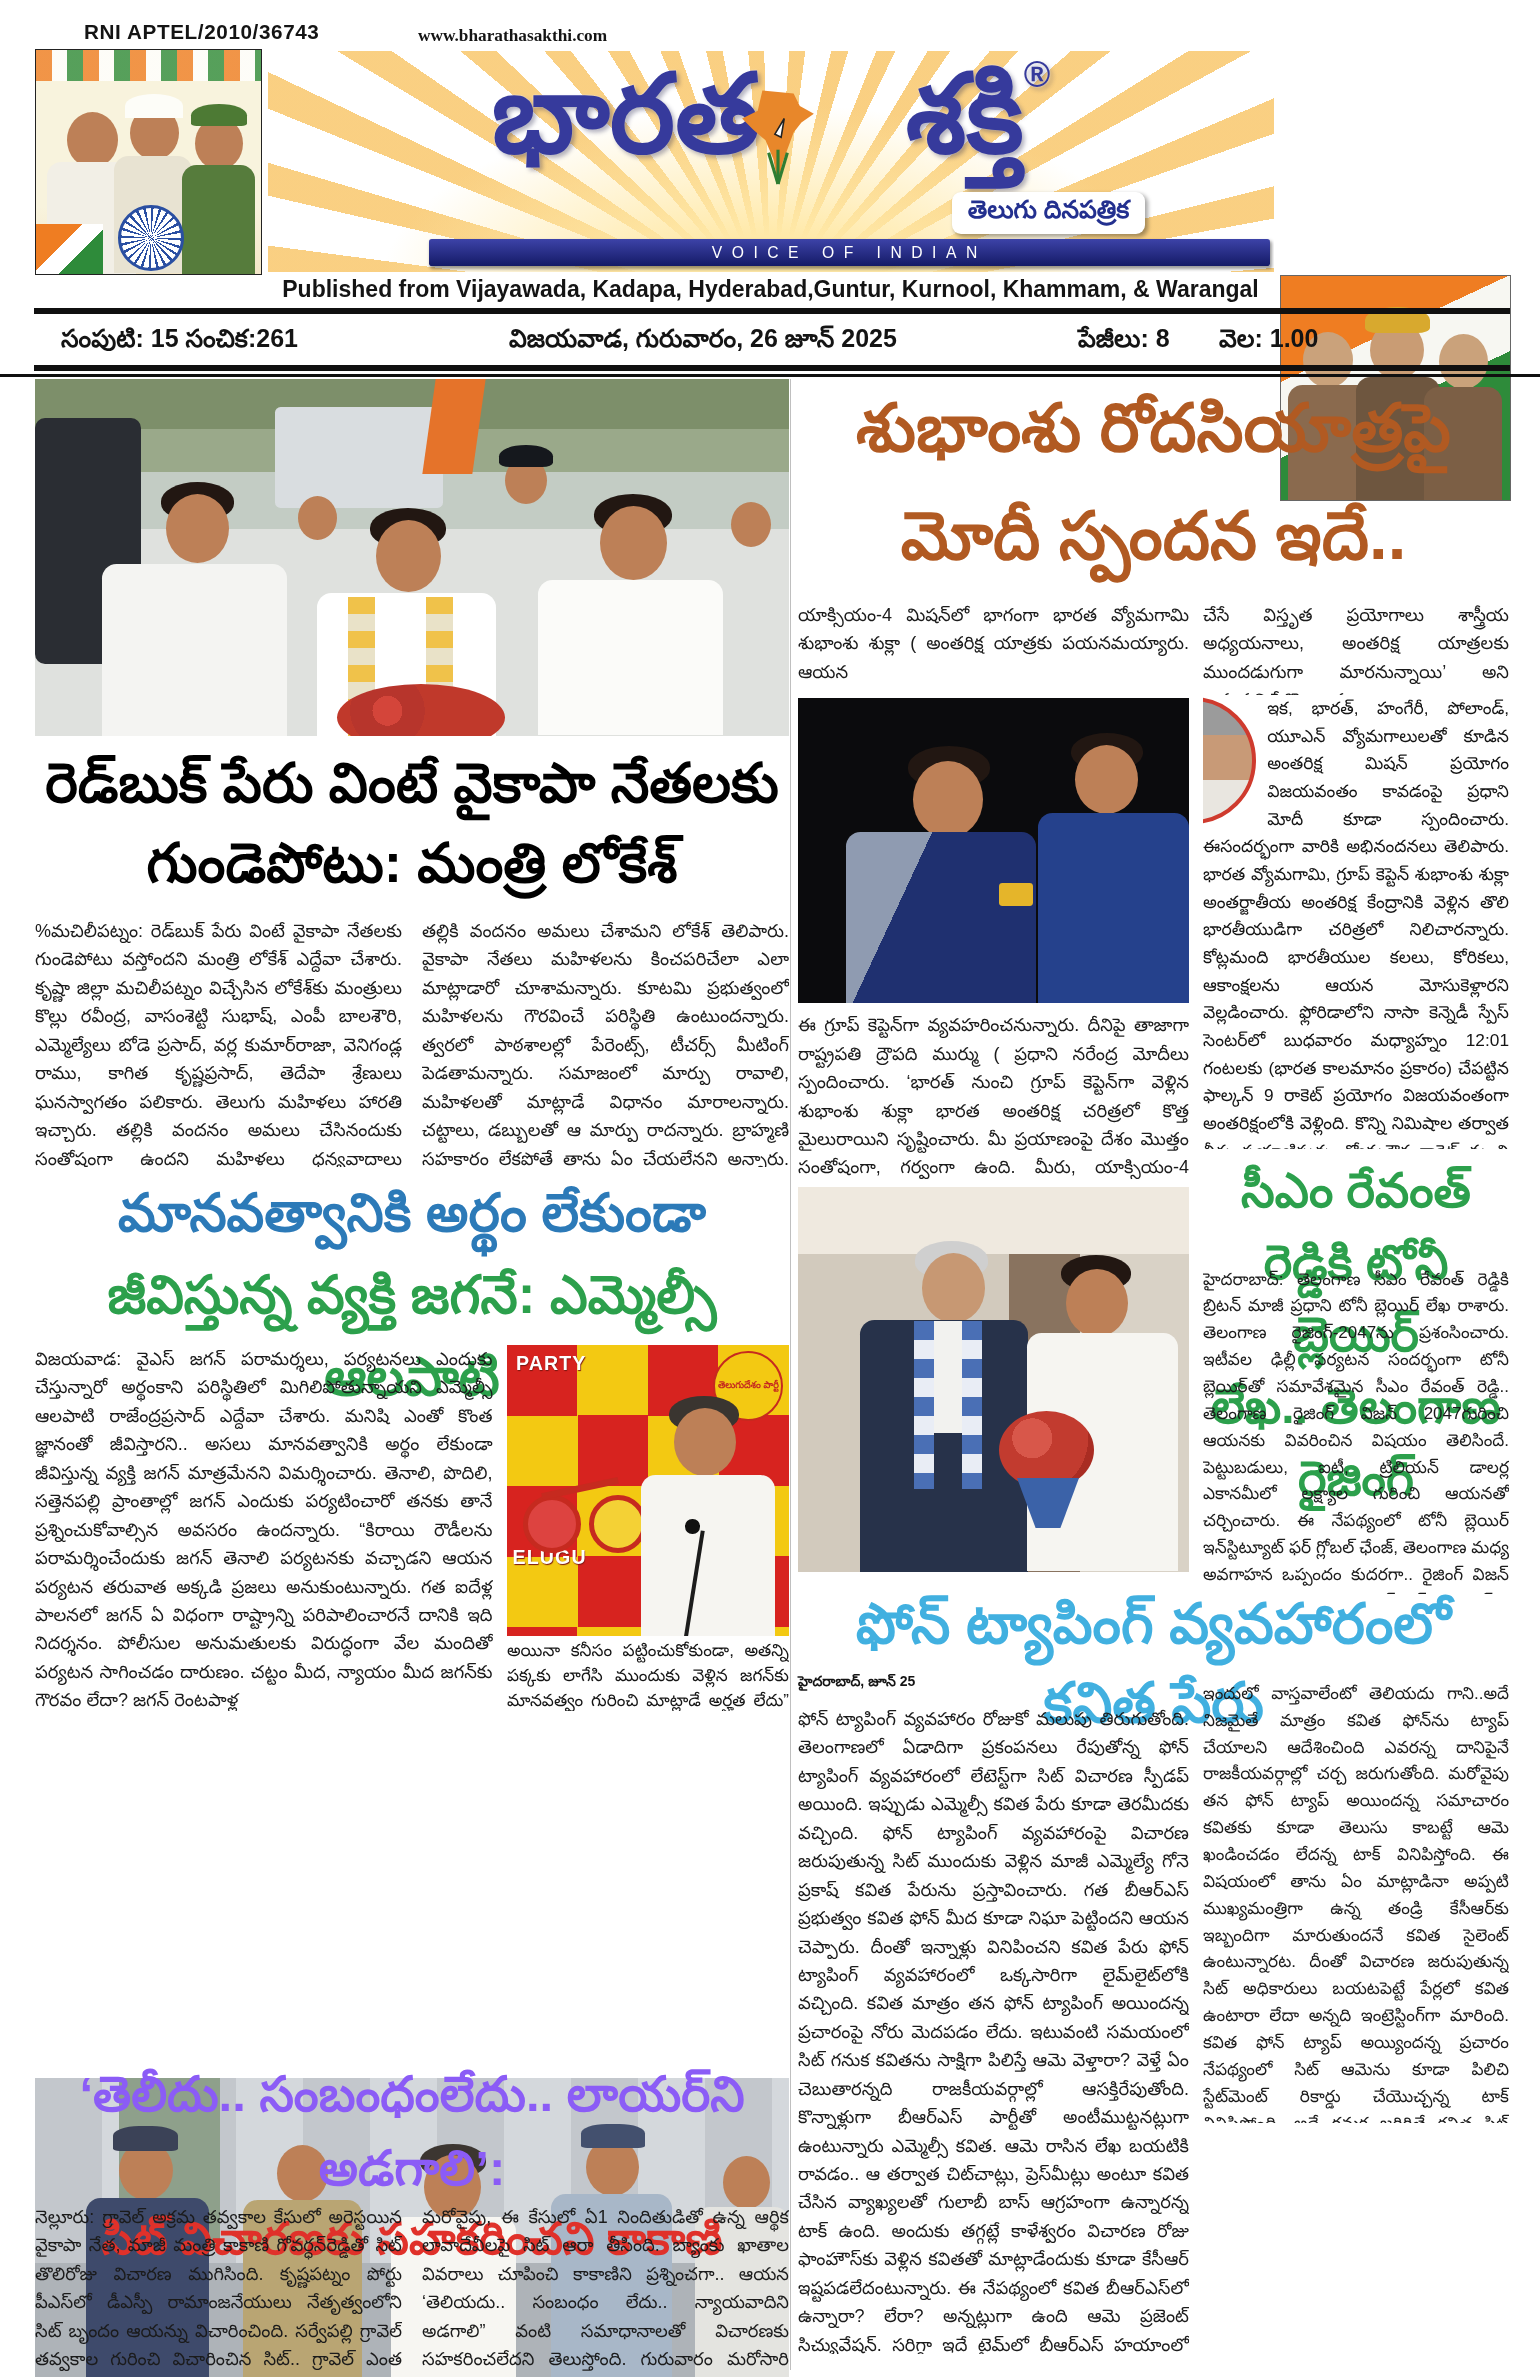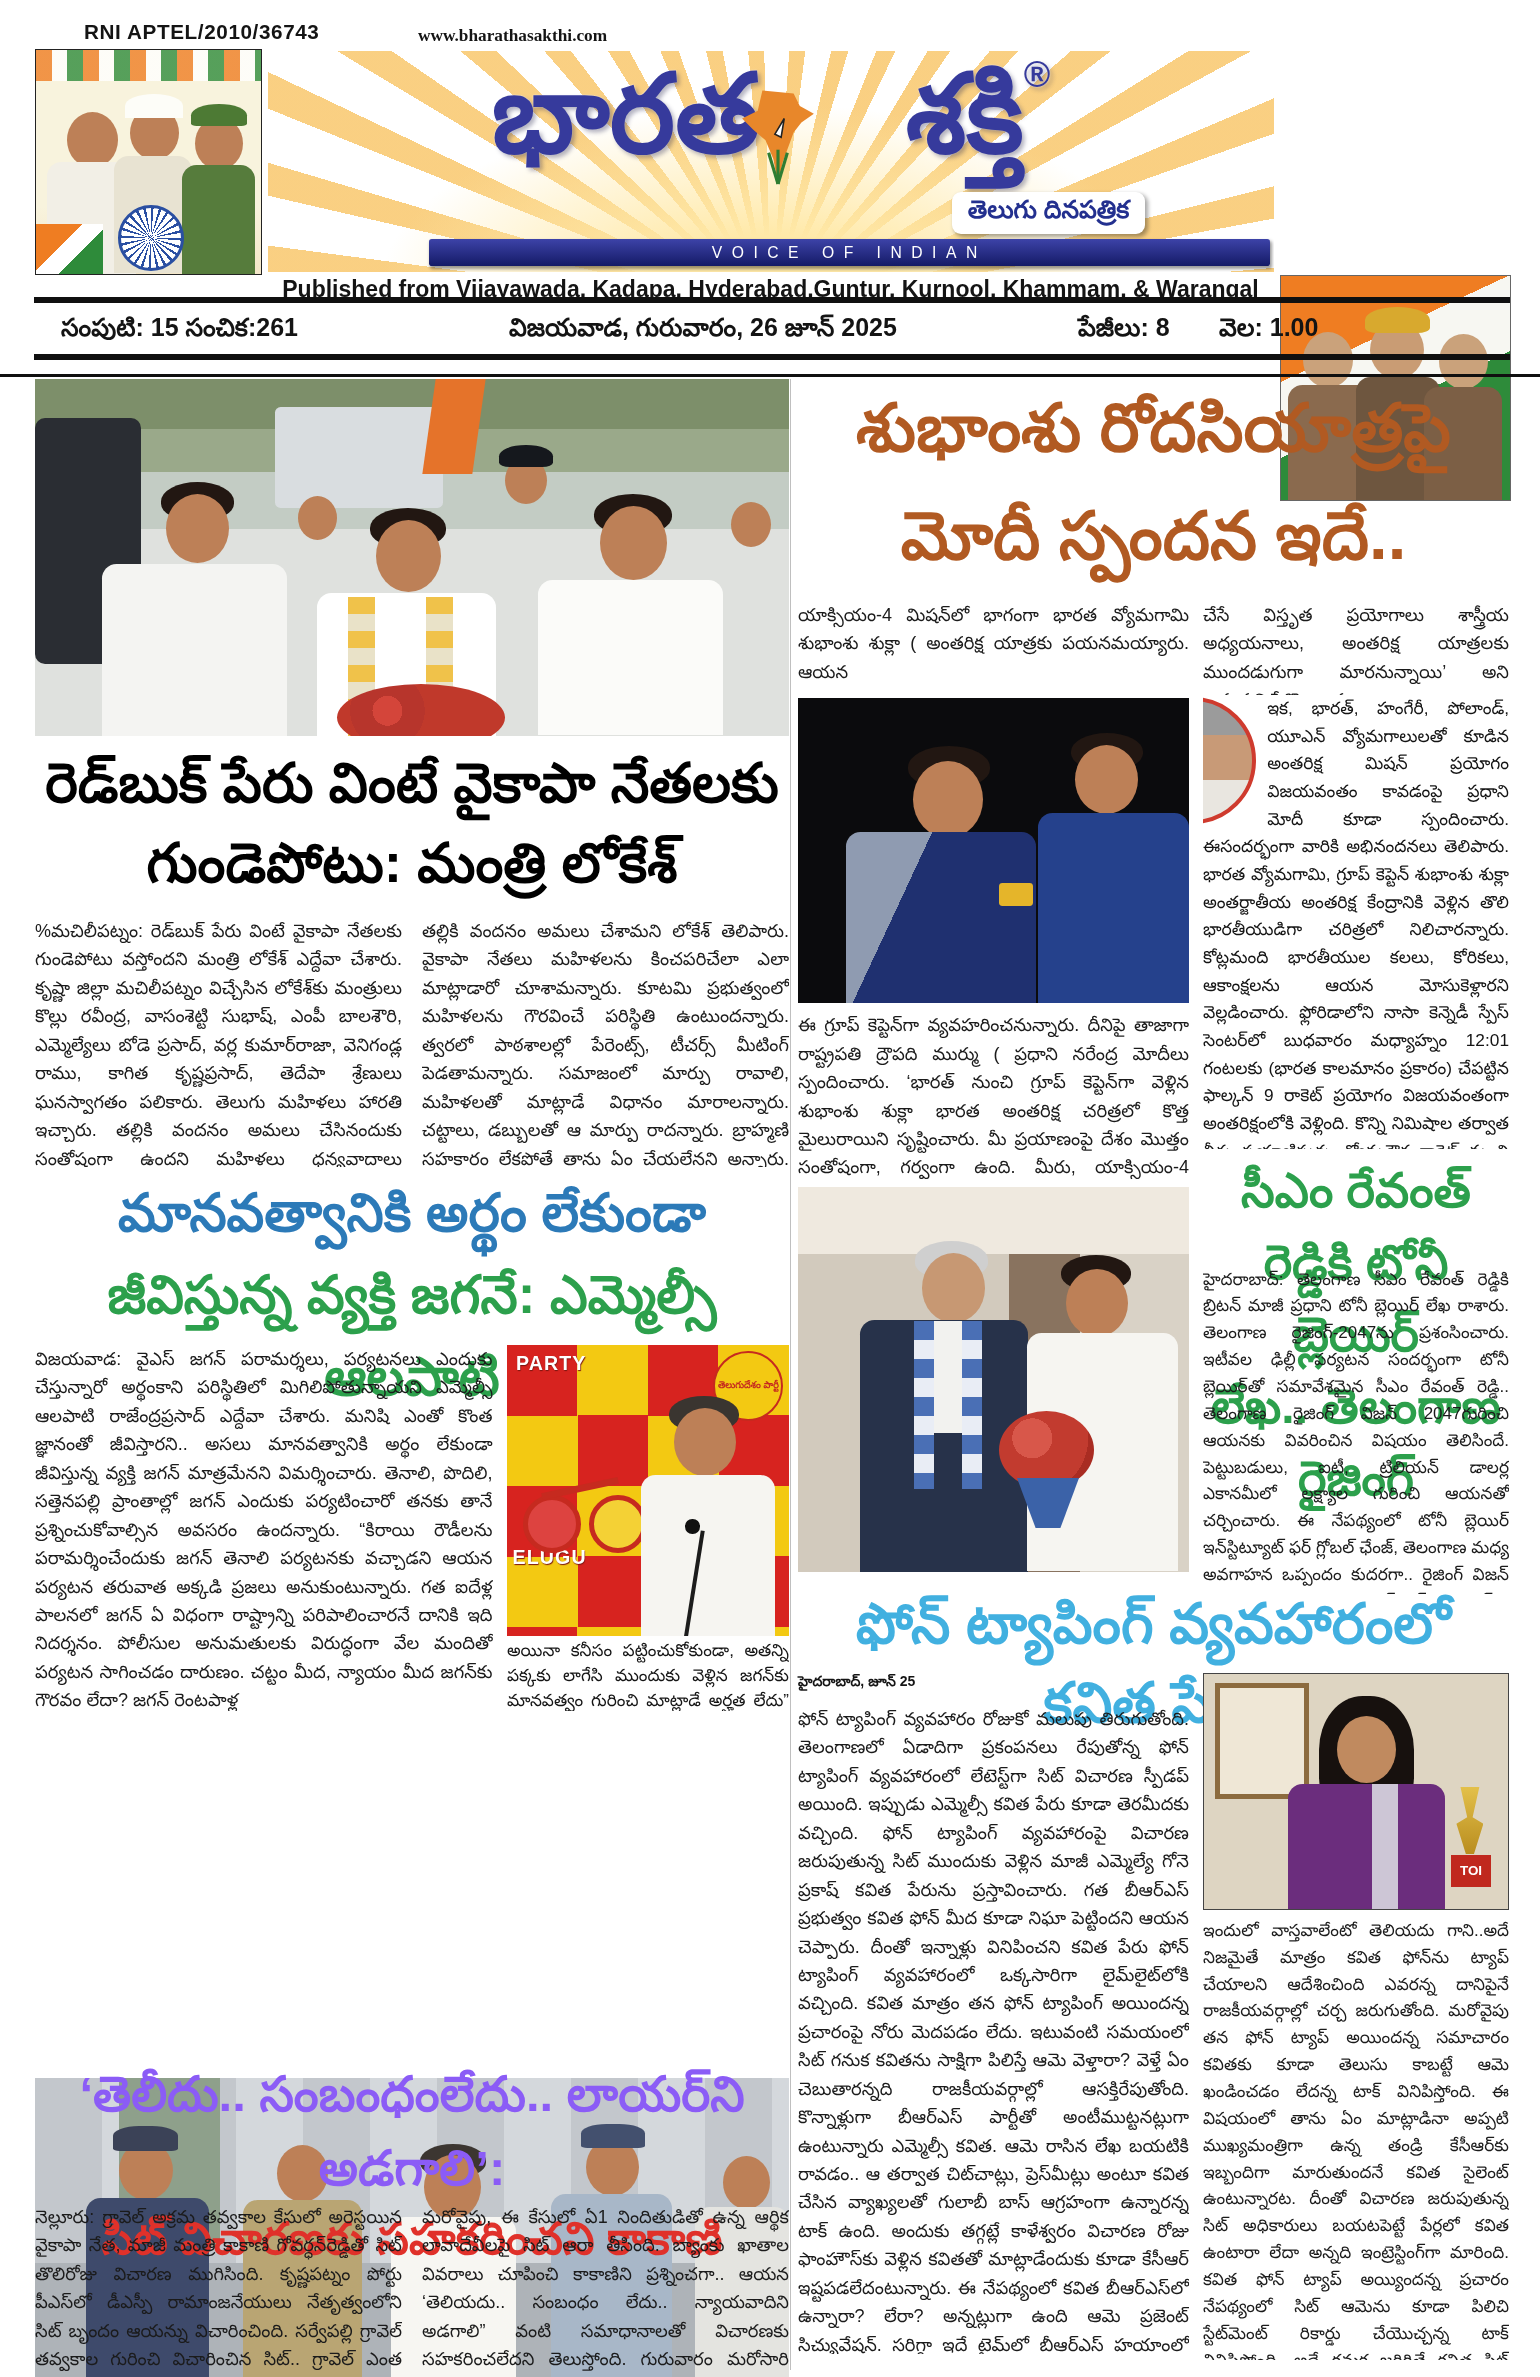--- a/index.html
+++ b/index.html
@@ -21,21 +21,21 @@
   .rays{position:absolute;inset:0;background:
     radial-gradient(ellipse at 50% 108%, #ffe9a8 0 16%, rgba(255,255,255,0) 55%),
     repeating-conic-gradient(from 238deg at 50% 118%, rgba(246,176,47,.6) 0 3.5deg, rgba(255,255,255,0) 3.5deg 9deg);}
   .logo-row{position:absolute;left:0;top:4.5px;width:100%;text-align:center;font-size:110px;font-weight:bold;color:#363a9c;line-height:1.05;
     text-shadow:2.8px 3.4px 4.5px rgba(40,40,80,.35), 0 0 1.7px #ffffff;}
   .logo-map{position:absolute;left:471px;top:34px;width:78px;height:106px;}
   .reg{font-size:36px;vertical-align:top;color:#363a9c;}
   .logo-sub{position:absolute;right:129px;top:141px;background:#ffffff;border-radius:9px;padding:3.4px 15.7px;font-size:25px;font-weight:bold;color:#23308f;box-shadow:2.2px 2.8px 4.5px rgba(0,0,0,.35);}
   .voice-band{position:absolute;left:161px;right:4.5px;bottom:5.6px;height:27px;line-height:27px;text-align:center;color:#ffffff;font-size:15.7px;letter-spacing:9.5px;background:linear-gradient(#3d43a8,#141a66);border-radius:2.8px;box-shadow:1.7px 2.2px 3.4px rgba(0,0,0,.4);}
   .published{left:0;top:276px;width:1541px;text-align:center;font-size:23px;font-weight:bold;}
-  .infobar{left:34px;top:297px;width:1476px;height:51px;border-top:6.2px solid #101010;border-bottom:6.2px solid #101010;}
+  .infobar{left:34px;top:308px;width:1476px;height:51px;border-top:6.2px solid #101010;border-bottom:6.2px solid #101010;}
   .infobar div{position:absolute;top:10px;font-size:25px;font-weight:bold;}
   .ib-vol{left:27px;}
   .ib-date{left:475px;}
   .ib-pages{left:1044px;}
   .ib-price{left:1185px;}
   .header-rule{left:0;top:374px;width:1541px;height:2.8px;background:#101010;}
   .vdivider{left:790px;top:379px;width:1.1px;height:1991px;background:#bfbfbf;}
   
   .photo{position:relative;overflow:hidden;}
   .body-text{font-size:18px;line-height:1.58;text-align:justify;color:#1b1b1b;overflow:hidden;}
@@ -295,27 +295,18 @@
     </div>
 
     <div class="abs hl kavitha-head">ఫోన్ ట్యాపింగ్  వ్యవహారంలో కవిత పేరు</div>
 
     <div class="abs kv-left">
       <div class="dateline">హైదరాబాద్, జూన్ 25</div>
       <div class="body-text kv-body1">ఫోన్ ట్యాపింగ్ వ్యవహారం రోజుకో మలుపు తిరుగుతోంది. తెలంగాణలో ఏడాదిగా ప్రకంపనలు రేపుతోన్న ఫోన్ ట్యాపింగ్ వ్యవహారంలో లేటెస్ట్‌గా సిట్ విచారణ స్పీడప్ అయింది. ఇప్పుడు ఎమ్మెల్సీ కవిత పేరు కూడా తెరమీదకు వచ్చింది. ఫోన్ ట్యాపింగ్ వ్యవహారంపై విచారణ జరుపుతున్న సిట్ ముందుకు వెళ్లిన మాజీ ఎమ్మెల్యే గోనె ప్రకాష్ కవిత పేరును ప్రస్తావించారు. గత బీఆర్ఎస్ ప్రభుత్వం కవిత ఫోన్ మీద కూడా నిఘా పెట్టిందని ఆయన చెప్పారు. దీంతో ఇన్నాళ్లు వినిపించని కవిత పేరు ఫోన్ ట్యాపింగ్ వ్యవహారంలో ఒక్కసారిగా లైమ్‌లైట్‌లోకి వచ్చింది. కవిత మాత్రం తన ఫోన్ ట్యాపింగ్ అయిందన్న ప్రచారంపై నోరు మెదపడం లేదు. ఇటువంటి సమయంలో సిట్ గనుక కవితను సాక్షిగా పిలిస్తే ఆమె వెళ్తారా? వెళ్తే ఏం చెబుతారన్నది రాజకీయవర్గాల్లో ఆసక్తిరేపుతోంది. కొన్నాళ్లుగా బీఆర్ఎస్ పార్టీతో అంటీముట్టనట్లుగా ఉంటున్నారు ఎమ్మెల్సీ కవిత. ఆమె రాసిన లేఖ బయటికి రావడం.. ఆ తర్వాత చిట్‌చాట్లు, ప్రెస్‌మీట్లు అంటూ కవిత చేసిన వ్యాఖ్యలతో గులాబీ బాస్ ఆగ్రహంగా ఉన్నారన్న టాక్ ఉంది. అందుకు తగ్గట్లే కాళేశ్వరం విచారణ రోజు ఫాంహౌస్‌కు వెళ్లిన కవితతో మాట్లాడేందుకు కూడా కేసీఆర్ ఇష్టపడలేదంటున్నారు. ఈ నేపథ్యంలో కవిత బీఆర్ఎస్‌లో ఉన్నారా? లేరా? అన్నట్లుగా ఉంది ఆమె ప్రజెంట్ సిచ్యువేషన్. సరిగ్గా ఇదే టైమ్‌లో బీఆర్ఎస్ హయాంలో కవిత ఫోన్ కూడా ట్యాప్ అయిందని గోనె ప్రకాశ్ బాంబ్ పేల్చారు. అయితే ఫోన్ ట్యాపింగ్ అంశంపై ముందు నుంచి సైలెంట్‌గా ఉంటూ వస్తున్నారు కవిత. మీ ఫోన్ కూడా ట్యాప్ అయ్యింది కదా అని మీడియా అడిగినా సమాధానం చెప్పేందుకు కవిత ఇష్టపడలేదు. తన ఫోన్ ట్యాప్ అయ్యిందని గాని..లేదని గాని చెప్పలేదు కవిత. కనీసం తన ఫోన్ ట్యాపింగ్ వార్తను కూడా ఖండించలేదు. అయితే బీఆర్ఎస్ పవర్‌లో ఉన్నప్పటి నుంచే కవిత రాజకీయంగా సొంతంగా ఎదిగే ప్రయత్నం చేశారని, ఆ క్రమంలోనే ఆమె ఫోన్ ట్యాప్ చేశారన్న ప్రచారం జరుగుతోంది.</div>
     </div>
 
     <div class="abs kv-right">
-      <div class="photo-kavitha">
-        <div style="position:absolute;left:11.2px;top:9px;width:84px;height:106px;border:5.6px solid #8c6b3e;background:#efe7d6;"></div>
-        <div style="position:absolute;left:115px;top:22.4px;width:95px;height:117px;background:#17110e;border-radius:46% 46% 30% 30%;"></div>
-        <div class="head" style="left:133px;top:42px;width:59px;height:67px;background:#c08a5f;"></div>
-        <div class="torso" style="left:84px;top:110px;width:157px;height:125px;background:#6b2d7d;"></div>
-        <div style="position:absolute;left:168px;top:110px;width:26px;height:125px;background:#cdc6d6;"></div>
-        <div class="trophy"></div>
-        <div class="toi">TOI</div>
-      </div>
       <div class="body-text kv-body2">ఇందులో వాస్తవాలేంటో తెలియదు గాని..అదే నిజమైతే మాత్రం కవిత ఫోన్‌ను ట్యాప్ చేయాలని ఆదేశించింది ఎవరన్న దానిపైనే రాజకీయవర్గాల్లో చర్చ జరుగుతోంది. మరోవైపు తన ఫోన్ ట్యాప్ అయిందన్న సమాచారం కవితకు కూడా తెలుసు కాబట్టే ఆమె ఖండించడం లేదన్న టాక్ వినిపిస్తోంది. ఈ విషయంలో తాను ఏం మాట్లాడినా అప్పటి ముఖ్యమంత్రిగా ఉన్న తండ్రి కేసీఆర్‌కు ఇబ్బందిగా మారుతుందనే కవిత సైలెంట్ ఉంటున్నారట. దీంతో విచారణ జరుపుతున్న సిట్ అధికారులు బయటపెట్టే పేర్లలో కవిత ఉంటారా లేదా అన్నది ఇంట్రెస్టింగ్‌గా మారింది. కవిత ఫోన్ ట్యాప్ అయ్యిందన్న ప్రచారం నేపథ్యంలో సిట్ ఆమెను కూడా పిలిచి స్టేట్‌మెంట్ రికార్డు చేయొచ్చన్న టాక్ వినిపిస్తోంది. అదే గనుక జరిగితే కవిత సిట్ ముందుకు వస్తారా? రారా అన్నది ఆసక్తి రేపుతోంది. ఒకవేళ సిట్ ముందుకు కవిత వస్తే ఫోన్ ట్యాపింగ్‌కు సంబంధించి ఏం చెబుతారన్నది ఉత్కంఠ రేపుతోంది. ఎందుకంటే కొన్నాళ్లుగా కవిత బీఆర్ఎస్ పార్టీకి దూరంగా ఉంటున్నారు. మరీ ముఖ్యంగా సోదరుడు, పార్టీ వర్కింగ్ ప్రెసిడెంట్ కేటీఆర్‌ను టార్గెట్ చేస్తూ విమర్శలు చేస్తున్నారు. కవితను తండ్రి కేసీఆర్ కూడా దూరం పెట్టారన్న చర్చ జరుగుతోంది. ఇలాంటి టైమ్‌లో ఫోన్ ట్యాపింగ్ వ్యవహారంలో సిట్ పిలిస్తే కవిత ఏం చెబుతారోనని అధికార కాంగ్రెస్, బీఆర్ఎస్‌తో పాటు రాజకీయవర్గాల్లో ఆసక్తి నెలకొంది.</div>
     </div>
   </div>
 
 </div>
 
 
 </body></html>

